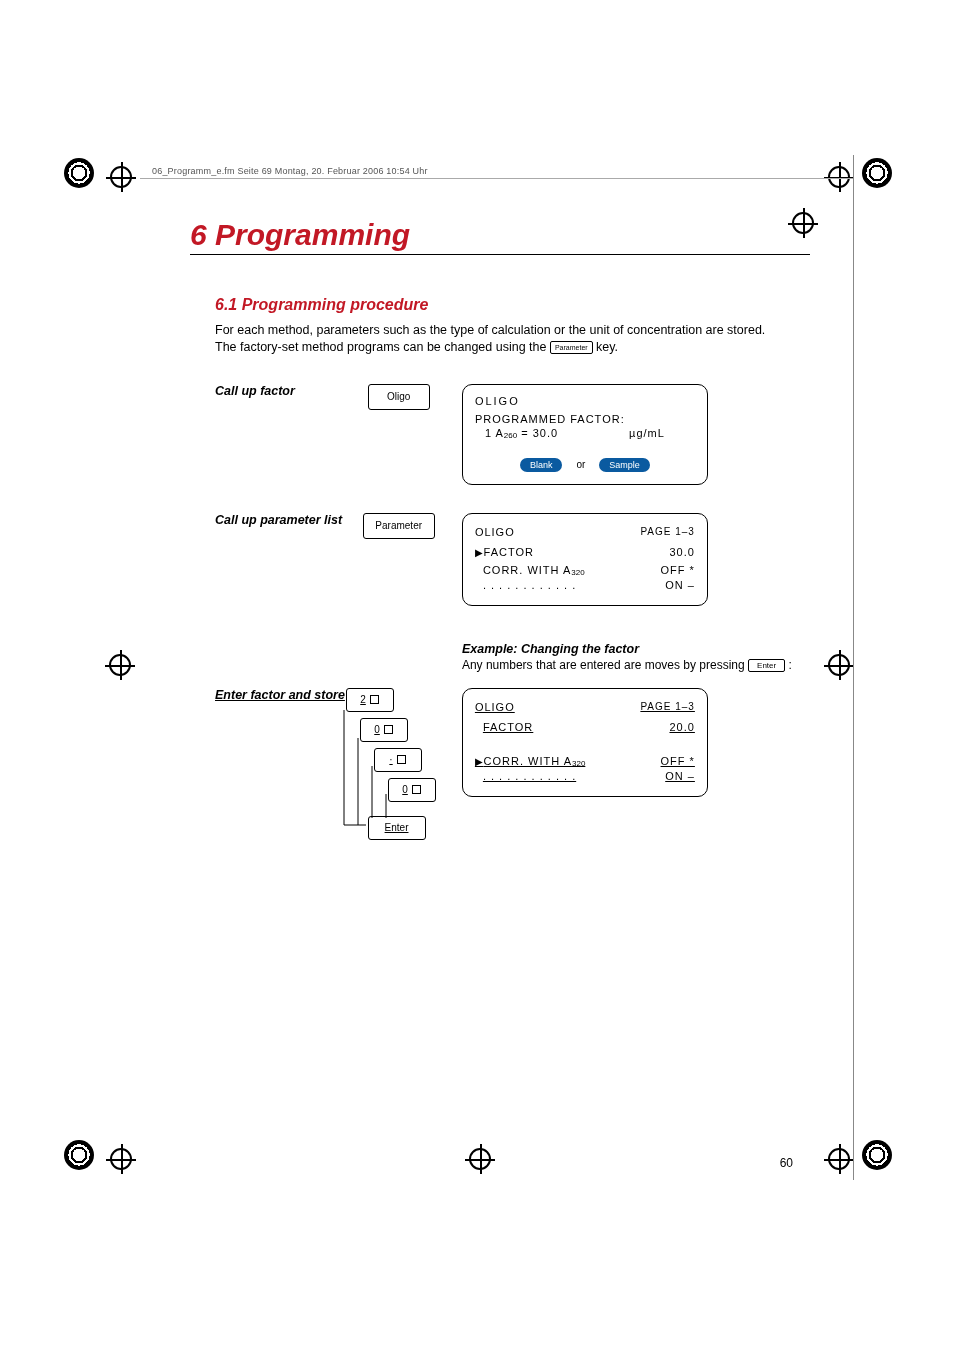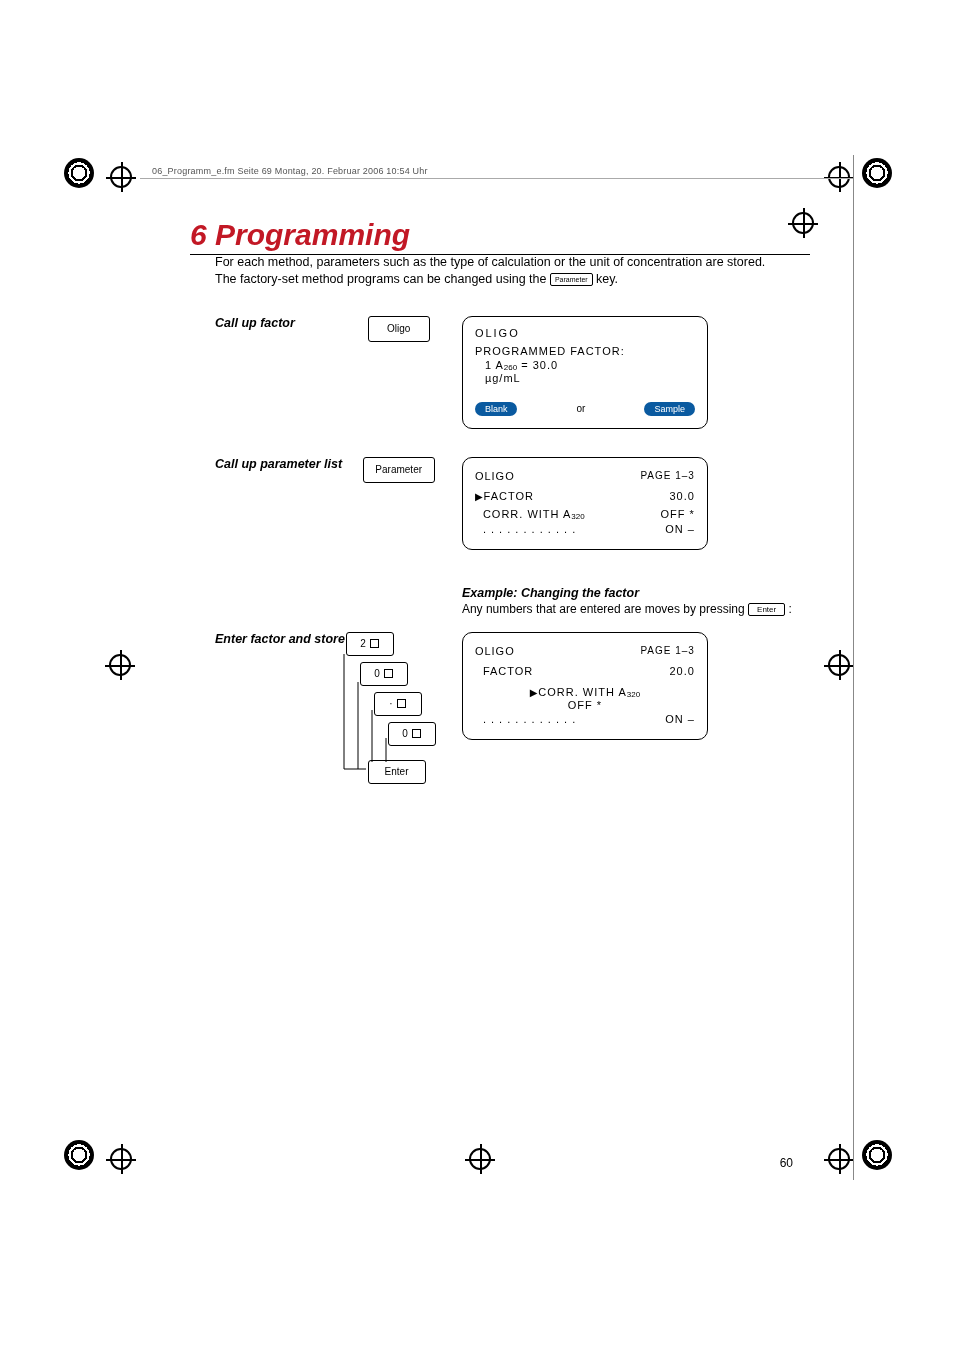--- a/index.html
+++ b/index.html
@@ -167,42 +167,43 @@
 
 <div class="page-frame">
   <div class="page-num">60</div>
 </div>
 
 <div class="chapter-title">6  Programming</div>
 <div class="rule"></div>
 
 <div class="content">
 
+  <div class="section-title">6.1  Programming procedure</div>
   <div class="intro">
     <span>For each method, parameters such as the type of calculation or the unit of concentration are stored. The factory-set method programs can be changed using the </span>
     <span class="keycap">Parameter</span>
     <span> key.</span>
   </div>
 
   <div class="step">
     <div class="step-label">Call up factor</div>
     <div class="step-key-col">
       <div class="keybtn">Oligo</div>
     </div>
     <div class="screen-col">
       <div class="screen">
         <div class="screen-title">OLIGO</div>
         <div>PROGRAMMED FACTOR:</div>
-        <div style="margin:2px 0 18px 10px; display:flex; justify-content:space-between; width:180px;flex-direction:column;">
+        <div style="margin:2px 0 18px 10px; display:flex; justify-content:space-between; width:180px;">
           <span>
             <span>1   A</span><span class="sub">260</span><span> = 30.0</span>
           </span>
           <span>µg/mL</span>
         </div>
-        <div style="display:flex; align-items:center; gap:14px; justify-content:space-between; letter-spacing:0;">
+        <div style="display:flex; align-items:center; gap:14px; justify-content:center; letter-spacing:0;">
           <span class="pill">Blank</span>
           <span style="font-size:10px;">or</span>
           <span class="pill">Sample</span>
         </div>
       </div>
     </div>
   </div>
 
   <div class="step">
     <div class="step-label">Call up parameter list</div>
@@ -230,21 +231,21 @@
       </div>
       <div class="example-h">Example: Changing the factor</div>
       <div style="font-size:12px; margin-top:2px;">
         <span>Any numbers that are entered are moves by pressing </span>
         <span class="keycap" style="font-size:8px; padding:1px 8px;">Enter</span>
         <span> :</span>
       </div>
     </div>
   </div>
 
-  <div class="step" style="margin-top:16px;">
+  <div class="step" style="margin-top:16px;text-decoration:underline;">
     <div class="step-label">Enter factor and store</div>
     <div class="step-key-col" style="align-items:flex-start;">
       <div class="key-stack">
         <div style="align-self:flex-start;">
             <div class="keybtn">
               <span>2</span>
               <span style="margin-left:4px; width:7px; height:7px; border:1px solid #000;"></span>
             </div>
           </div>
         <div style="align-self:flex-start; margin-left:14px; margin-top:6px;">
@@ -280,21 +281,21 @@
     <div class="screen-col">
       <div class="screen">
         <div class="screen-row">
           <span>OLIGO</span>
           <span style="font-size:10px;">PAGE 1–3</span>
         </div>
         <div class="screen-row" style="margin-top:8px;">
           <span style="padding-left:8px;">FACTOR</span>
           <span>20.0</span>
         </div>
-        <div class="screen-row" style="margin-top:9px;flex-direction:column;">
+        <div class="screen-row" style="margin-top:22px;">
           <span><span class="cursor">▶</span><span>CORR. WITH A</span><span class="sub">320</span></span>
           <span>OFF *</span>
         </div>
         <div class="screen-row">
           <span style="padding-left:8px;">. . . . . . . . . . . .</span>
           <span>ON –</span>
         </div>
       </div>
     </div>
   </div>

